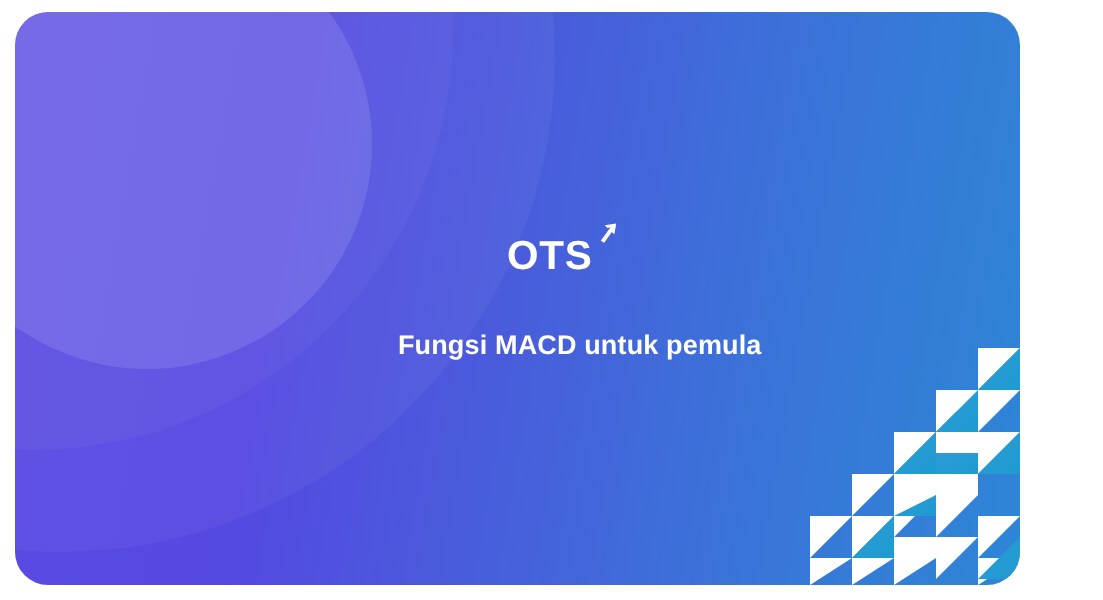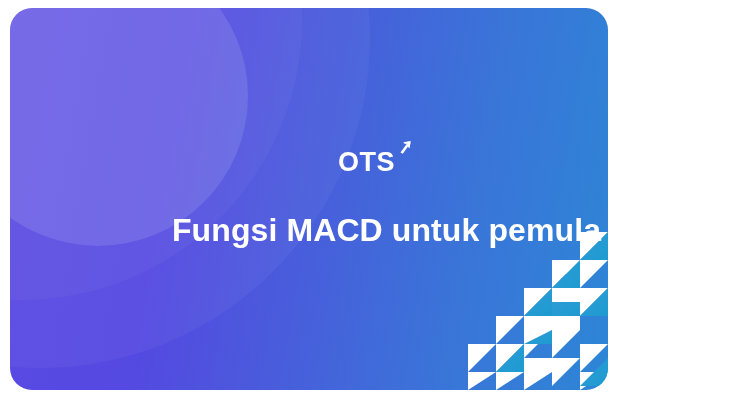--- a/index.html
+++ b/index.html
@@ -20,21 +20,21 @@
     width: 735px;
     height: 400px;
     background: #ffffff;
   }
 
   
   .banner-card {
     position: absolute;
     left: 10px;
     top: 8px;
-    width: 598px;
+    width: 670px;
     height: 382px;
     border-radius: 22px;
     overflow: hidden;
     background: linear-gradient(100deg, #5A4AE2 0%, #5449E1 28%, #4A5BDC 48%, #3A74D8 74%, #2D86D6 100%);
   }
 
   
   .deco-circle-large {
     position: absolute;
     left: -300px;
@@ -98,21 +98,21 @@
     position: absolute;
     right: -17px;
     top: -9px;
     width: 18px;
     height: 18px;
   }
 
   .banner-title {
     font-family: "Liberation Sans", sans-serif;
     font-weight: bold;
-    font-size: 32px;
+    font-size: 18px;
     color: #ffffff;
     letter-spacing: 0.1px;
     text-align: center;
     white-space: nowrap;
     margin-left: 40px;
   }
 
   
   .pattern-holder {
     position: absolute;

